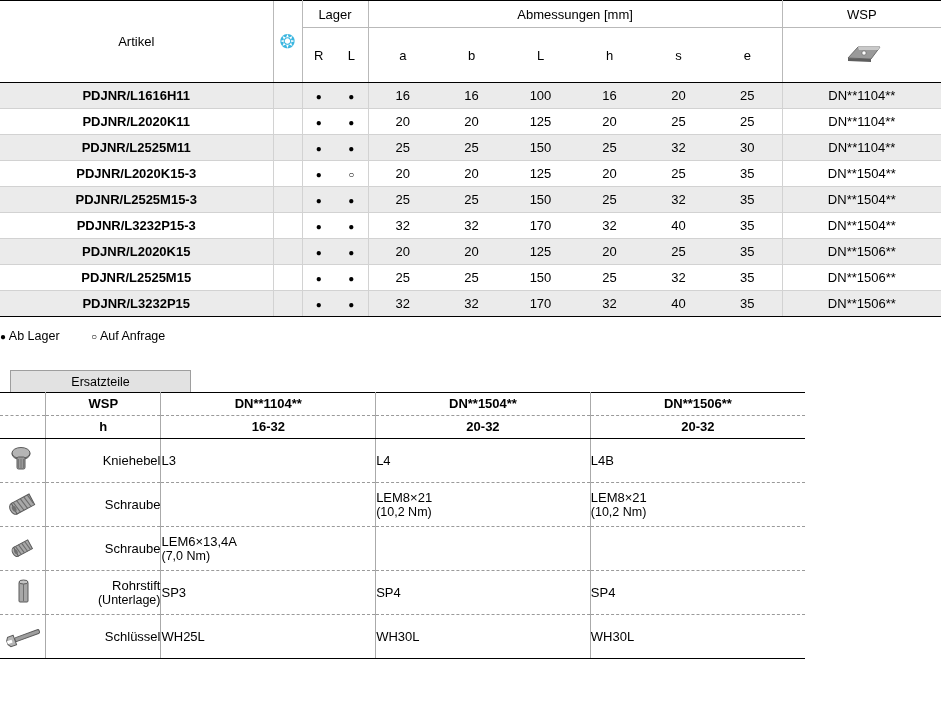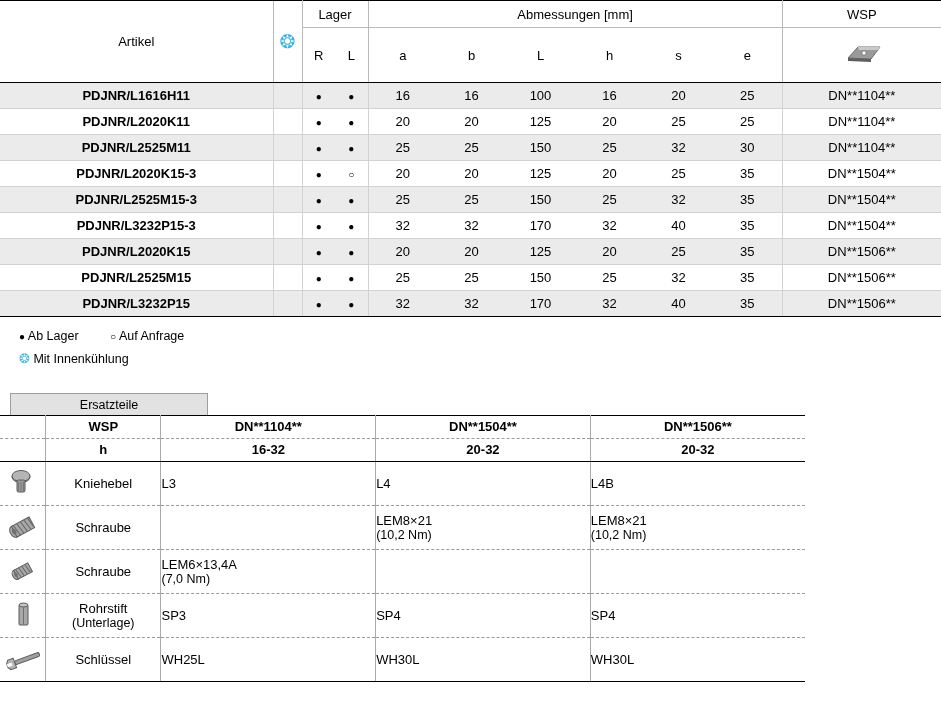--- a/index.html
+++ b/index.html
@@ -104,34 +104,34 @@
   
   .insert-icon {
     display: inline-block;
     width: 40px;
     height: 20px;
   }
 
   
   .legend {
     margin-top: 9px;
-    padding-left: 19px;
+    padding-left: 0;
     font-size: 12.5px;
     line-height: 1.75;
   }
   .legend .row1 span.item { margin-right: 28px; }
   .legend .sym { font-size: 10px; }
   .legend .snow-sym { color: #3bb6e0; font-size: 13px; }
 
   
   .spare-wrap {
     margin-top: 22px;
   }
   .spare-tab {
-    width: 198px;
+    width: 181px;
     height: 22px;
     background: #e2e2e2;
     border-top: 1px solid #9e9e9e;
     border-left: 1px solid #9e9e9e;
     border-right: 1px solid #9e9e9e;
     font-size: 12.5px;
     text-align: center;
     line-height: 22px;
     margin-left: 10px;
     box-sizing: border-box;
@@ -168,21 +168,21 @@
   .spare tbody td {
     height: 43px;
     font-size: 13px;
     border-bottom: 1px dashed #9a9a9a;
     vertical-align: middle;
   }
   .spare tbody tr:last-child td {
     border-bottom: 1.5px solid #000;
   }
   .spare td.name {
-    text-align: center;
+    text-align: right;
     font-size: 13px;
   }
   .small2 { display: block; font-size: 12.5px; }
   .icon-cell svg { display: block; margin: 0 auto; }
 </style>
 </head>
 <body>
 
 <div class="page">
 
@@ -356,24 +356,20 @@
     <div class="row1">
       <span class="item">
         <span class="sym">●</span>
         <span>Ab Lager</span>
       </span>
       <span class="item">
         <span class="sym">○</span>
         <span>Auf Anfrage</span>
       </span>
     </div>
-    <div class="row2">
-      <span class="snow-sym">❂</span>
-      <span>Mit Innenkühlung</span>
-    </div>
   </div>
 
   <div class="spare-wrap">
     <div class="spare-tab">Ersatzteile</div>
     <table class="spare">
       <colgroup>
         <col style="width:45px">
         <col style="width:114px">
         <col style="width:212px">
         <col style="width:212px">

